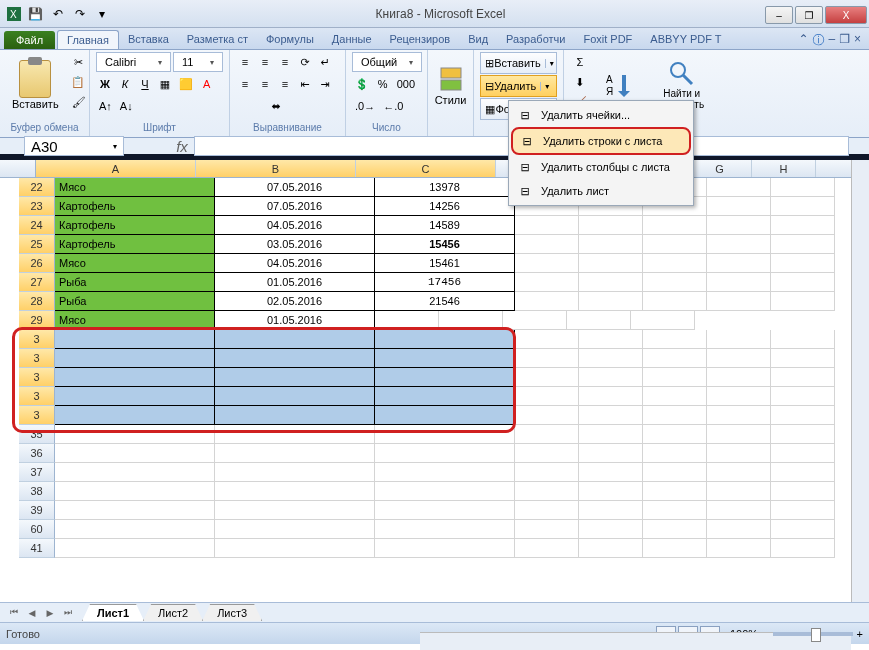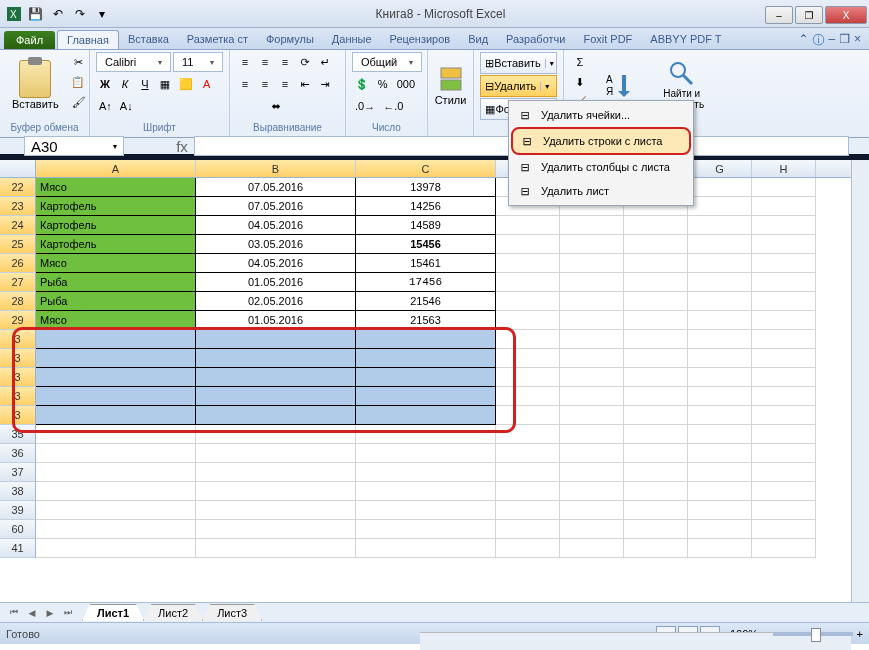--- a/index.html
+++ b/index.html
@@ -43,33 +43,33 @@
 
 .dropdown { position: absolute; top: 100px; left: 508px; width: 186px; background: #f4f4f4; border: 1px solid #9aa8b8; box-shadow: 2px 2px 4px rgba(0,0,0,0.3); z-index: 100; padding: 2px; }
 .dropdown-item { display: flex; align-items: center; padding: 4px 6px; font-size: 11px; cursor: pointer; gap: 8px; }
 .dropdown-item.highlighted { border: 2px solid #d02020; border-radius: 8px; background: #fde8b8; }
 .dropdown-icon { width: 16px; height: 16px; display: flex; align-items: center; justify-content: center; }
 
 
 .formula-bar { height: 22px; background: #e6eef8; border-bottom: 6px solid #0f172a; display: flex; align-items: center; font-size: 15px; }
 .name-box { width: 100px; height: 20px; border: 1px solid #a8bcd8; background: #fff; margin: 0 6px 0 24px; display: flex; align-items: center; padding: 0 6px; }
 .name-box::after { content: "▾"; margin-left: auto; font-size: 8px; }
-.fx-btn { width: 24px; text-align: center; cursor: pointer; color: #666; }
+.fx-btn { width: 24px; text-align: center; font-style: italic; cursor: pointer; color: #666; }
 .formula-input { flex: 1; height: 20px; border: 1px solid #a8bcd8; background: #fff; margin-right: 20px; }
 
 
 .grid-container { position: relative; height: 442px; overflow: hidden; }
 .col-headers { display: flex; height: 18px; background: linear-gradient(#f4f8fc, #dce6f2); border-bottom: 1px solid #9db4d0; font-size: 11px; }
 .row-header-corner { width: 36px; border-right: 1px solid #9db4d0; background: linear-gradient(#f4f8fc, #dce6f2); }
 .col-header { border-right: 1px solid #c0d0e0; text-align: center; line-height: 18px; color: #333; cursor: pointer; }
 .col-header.sel { background: linear-gradient(#ffe8a8, #ffd068); }
 .col-A { width: 160px; } .col-B { width: 160px; } .col-C { width: 140px; }
 .col-D, .col-E, .col-F, .col-G, .col-H { width: 64px; }
 
-.grid-body { position: relative; }
+.grid-body { position: relative; padding-left: 19px; }
 .grid-row { display: flex; height: 19px; font-size: 11px; }
 .row-header { width: 36px; background: linear-gradient(#f4f8fc, #dce6f2); border-right: 1px solid #9db4d0; border-bottom: 1px solid #c0d0e0; text-align: center; line-height: 19px; color: #333; cursor: pointer; }
 .row-header.sel { background: linear-gradient(#ffe8a8, #ffd068); }
 .cell { border-right: 1px solid #d4d4d4; border-bottom: 1px solid #d4d4d4; padding: 0 4px; line-height: 19px; overflow: hidden; white-space: nowrap; }
 .cell.data { border: 1px solid #000; border-top: none; border-left: none; }
 .cell.green { background: #70c040; }
 .cell.darkgreen { background: #4a9030; }
 .cell.selected { background: #b0cce8; }
 .cell.center { text-align: center; }
 
@@ -389,21 +389,20 @@
         <div class="cell" style="width: 64px;"></div>
         <div class="cell" style="width: 64px;"></div>
         <div class="cell" style="width: 64px;"></div>
         <div class="cell" style="width: 64px;"></div>
         <div class="cell" style="width: 64px;"></div>
       </div>
       <div class="grid-row">
         <div class="row-header sel">29</div>
         <div class="cell data green" style="width: 160px;">Мясо</div>
         <div class="cell data center" style="width: 160px;">01.05.2016</div>
-        <div class="cell data center" style="width: 140px;">21563</div>
         <div class="cell" style="width: 64px;"></div>
         <div class="cell" style="width: 64px;"></div>
         <div class="cell" style="width: 64px;"></div>
         <div class="cell" style="width: 64px;"></div>
         <div class="cell" style="width: 64px;"></div>
       </div>
       <div class="grid-row">
         <div class="row-header sel">3</div>
         <div class="cell data selected darkgreen" style="width: 160px;"></div>
         <div class="cell data selected center" style="width: 160px;"></div>

